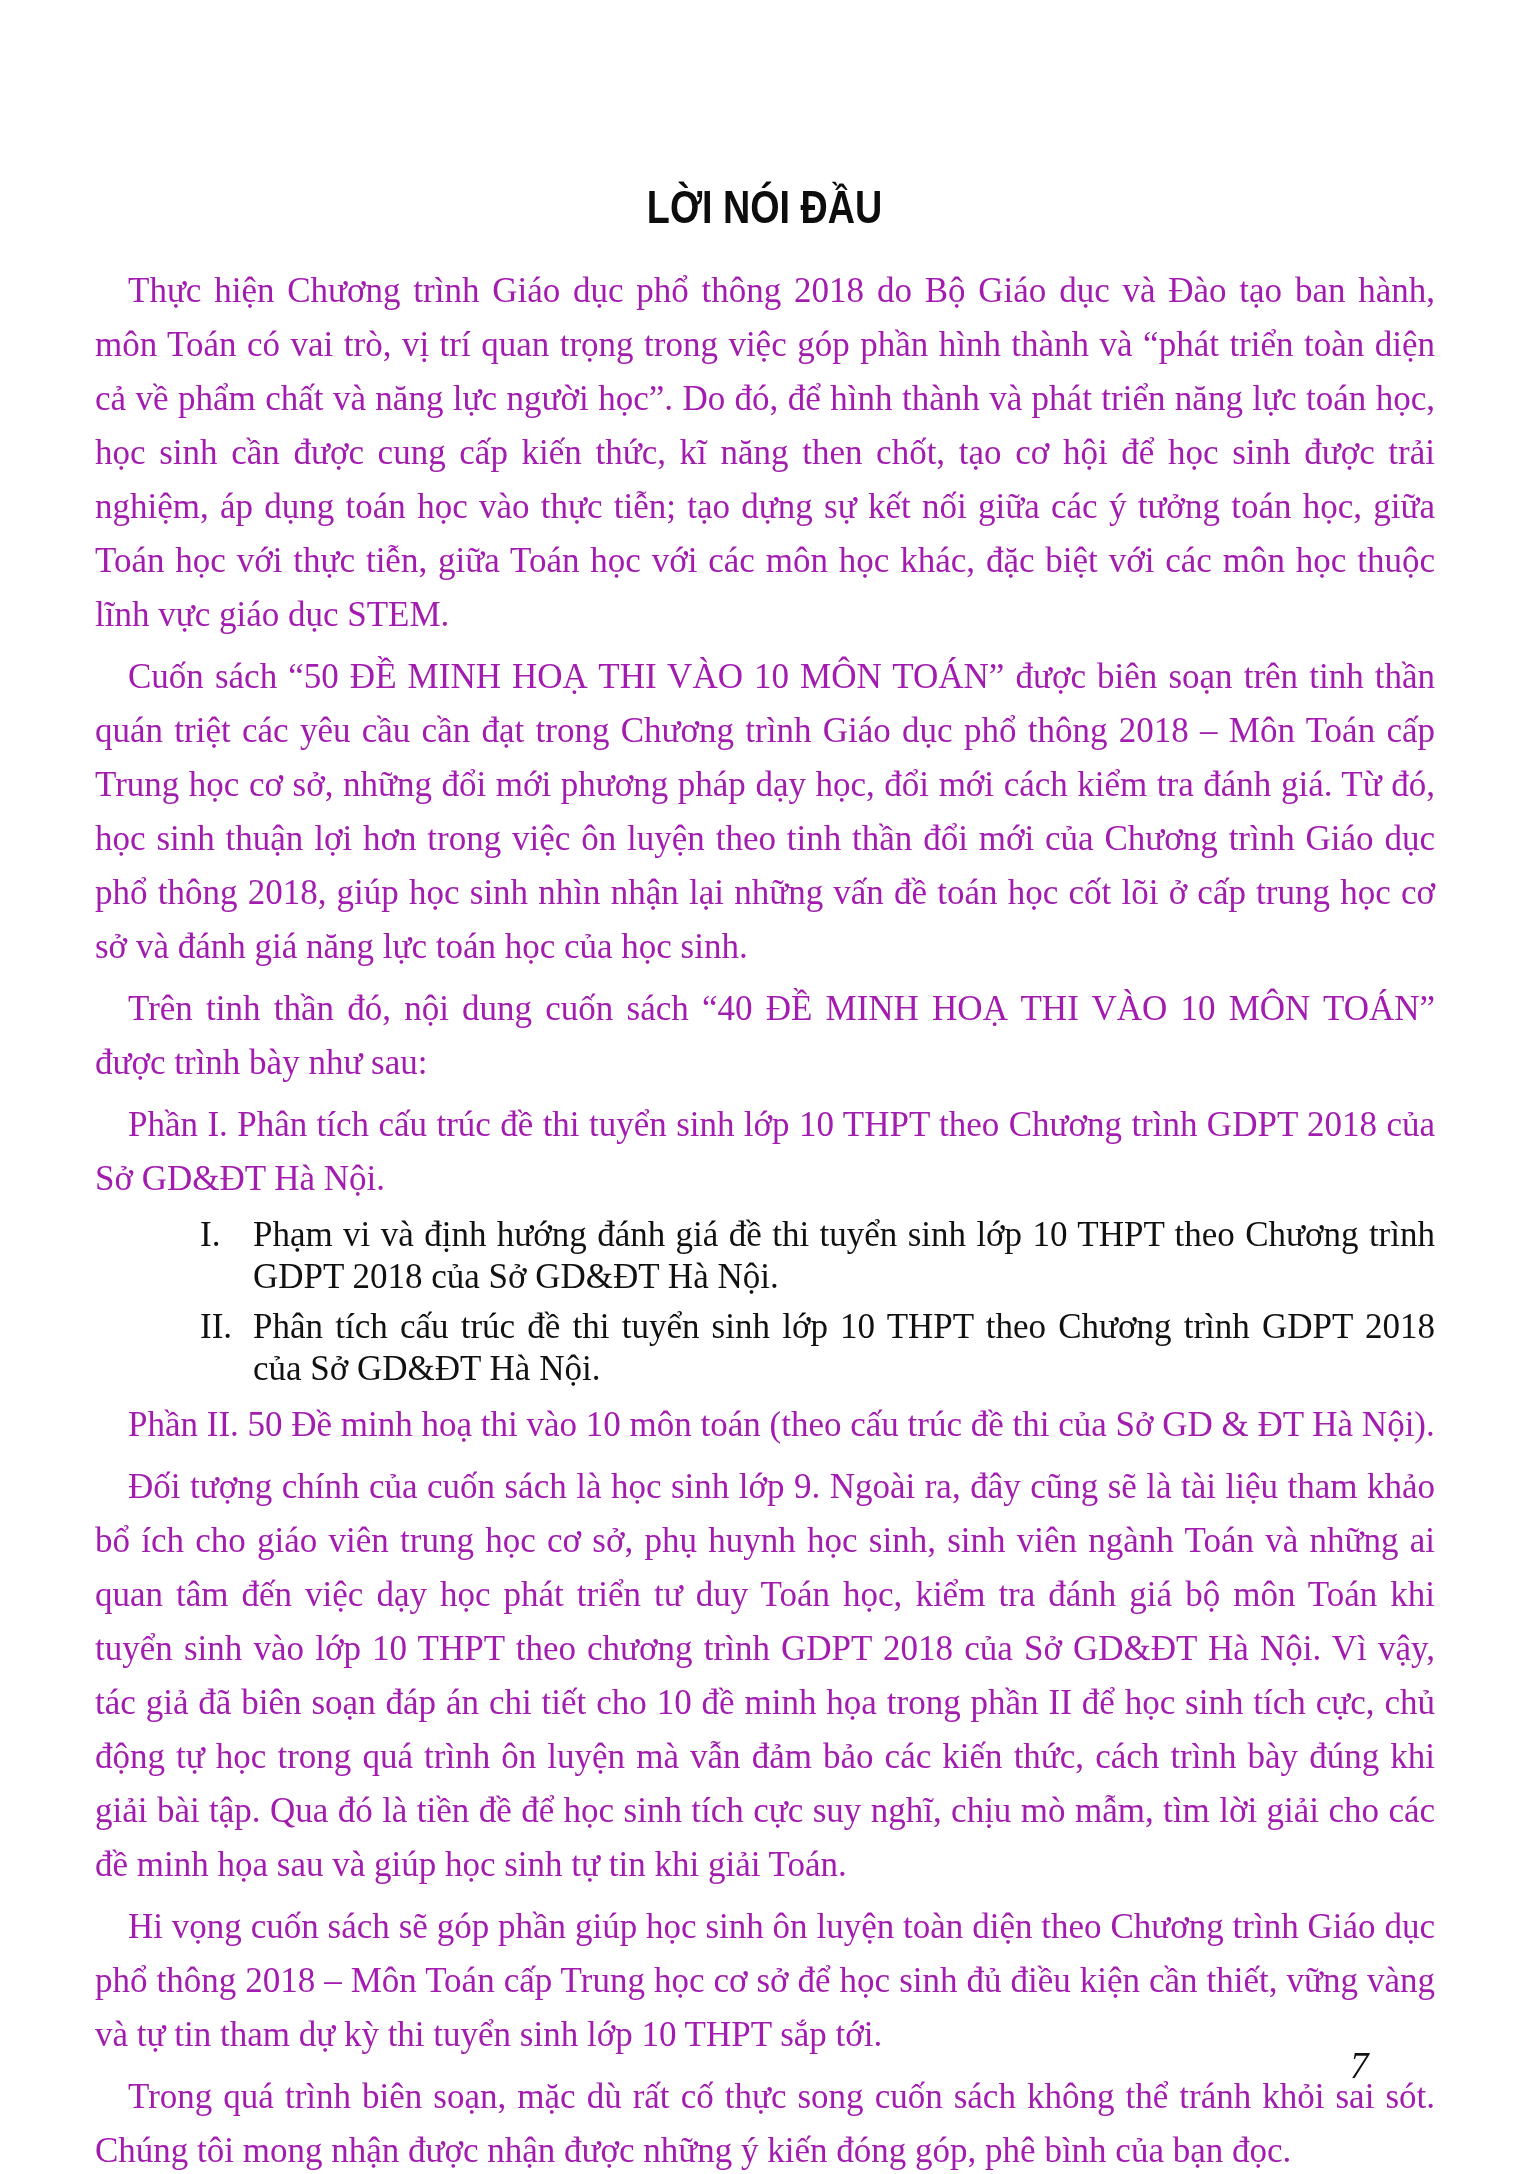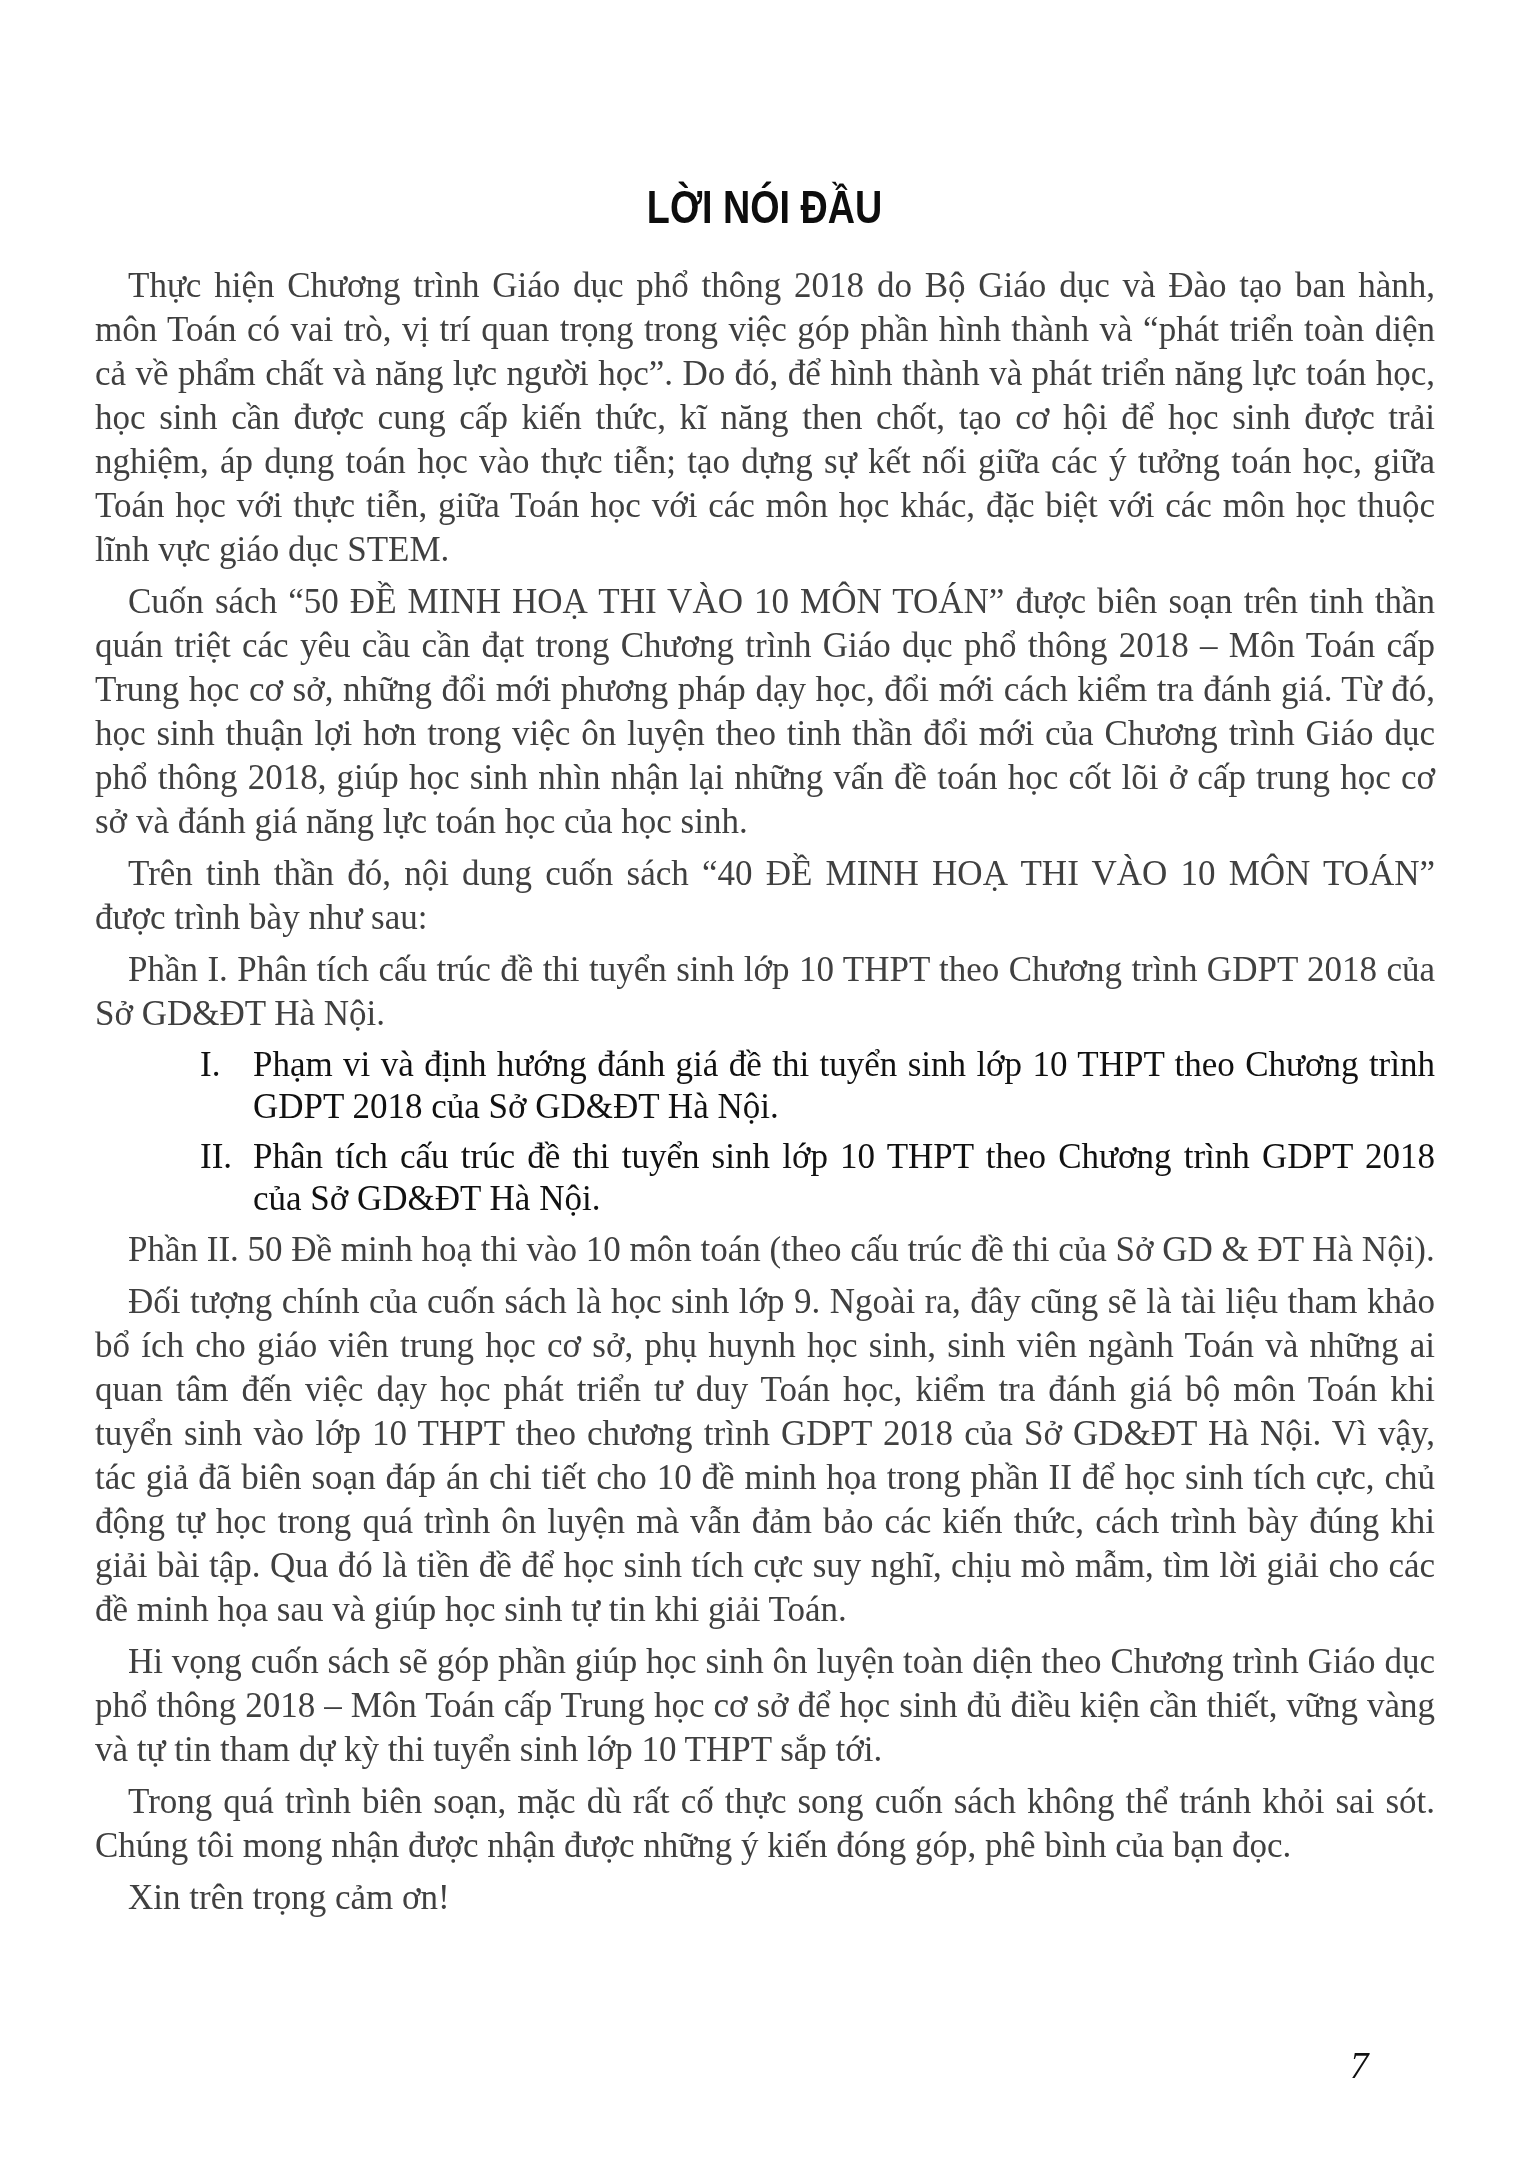--- a/index.html
+++ b/index.html
@@ -34,24 +34,24 @@
   .title .title-inner {
     display: inline-block;
     transform: scaleX(0.82);
     transform-origin: center;
     letter-spacing: 0px;
     white-space: nowrap;
   }
   .para {
     margin: 0 0 8px 0;
     font-size: 35px;
-    line-height: 44px;
+    line-height: 54px;
     text-align: justify;
     text-indent: 33px;
-    color: #404040;
+    color: #a21caf;
   }
   .roman-list {
     margin: 0;
   }
   .list-item {
     position: relative;
     margin: 0 0 8px 0;
     padding-left: 158px;
     font-size: 35px;
     line-height: 42px;

